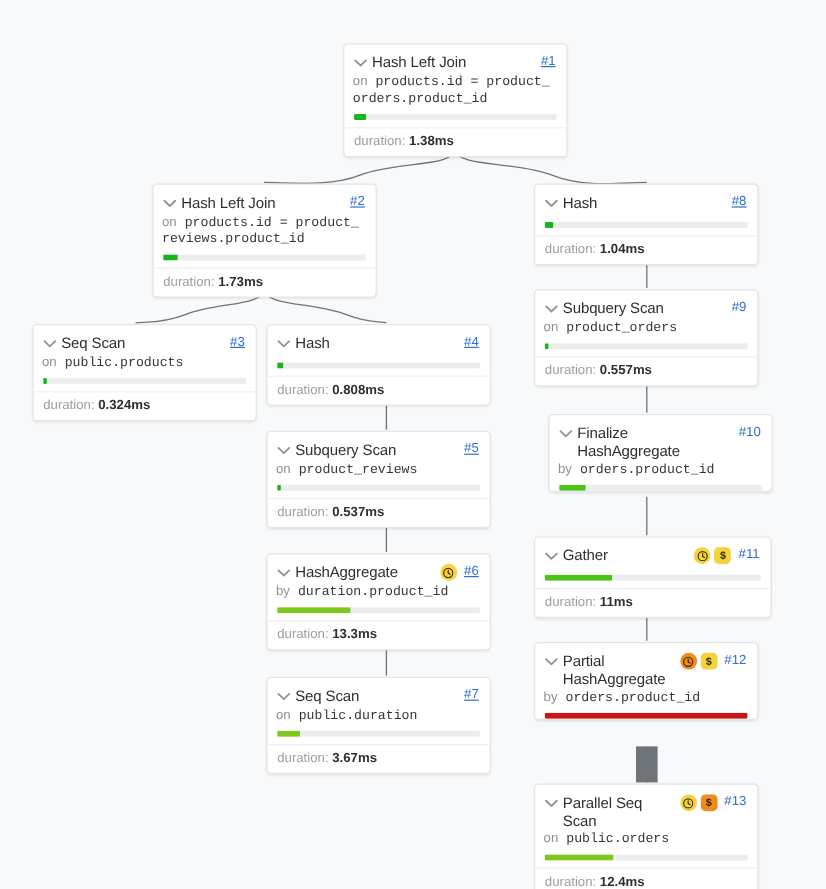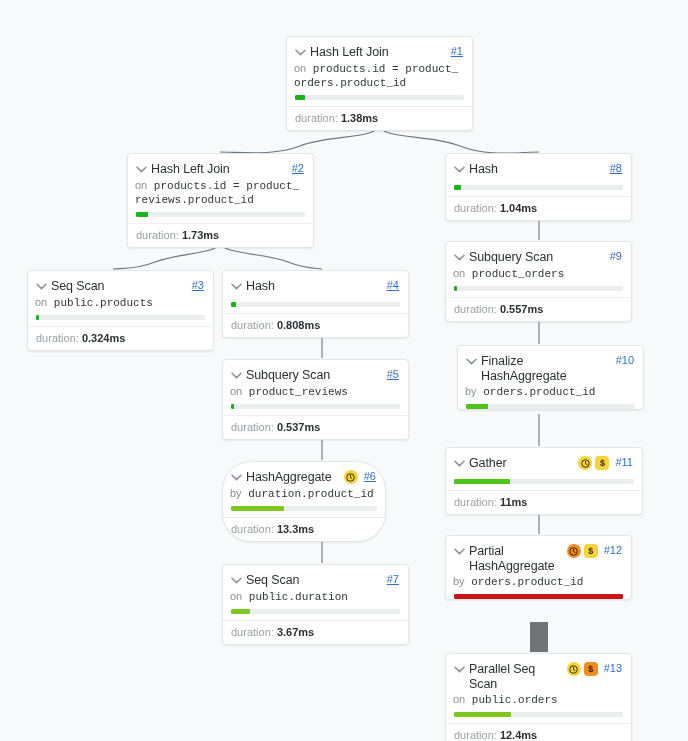--- a/index.html
+++ b/index.html
@@ -274,21 +274,21 @@
     </div>
     <div class="bar-wrap">
       <div class="bar-fill" style="width:2%; background:#19b419;"></div>
     </div>
     <div class="node-foot">
       <span>duration:</span>
       <span class="dur">0.537ms</span>
     </div>
   </div>
 
-  <div class="node" style="left:222px; top:461px; width:164px;border-radius:29px;">
+  <div class="node" style="left:222px; top:461px; width:187px;">
     <div class="node-head">
       <span class="chevron">
         <svg width="11" height="7" viewBox="0 0 11 7">
             <path d="M1 1.3 L5.5 5.6 L10 1.3" stroke="currentColor" stroke-width="1.5" fill="none" stroke-linecap="round"></path>
           </svg>
       </span>
       <span class="node-title">HashAggregate</span>
       <span class="badges">
         <span class="badge clock warn">
           <svg width="9" height="9" viewBox="0 0 10 10">

